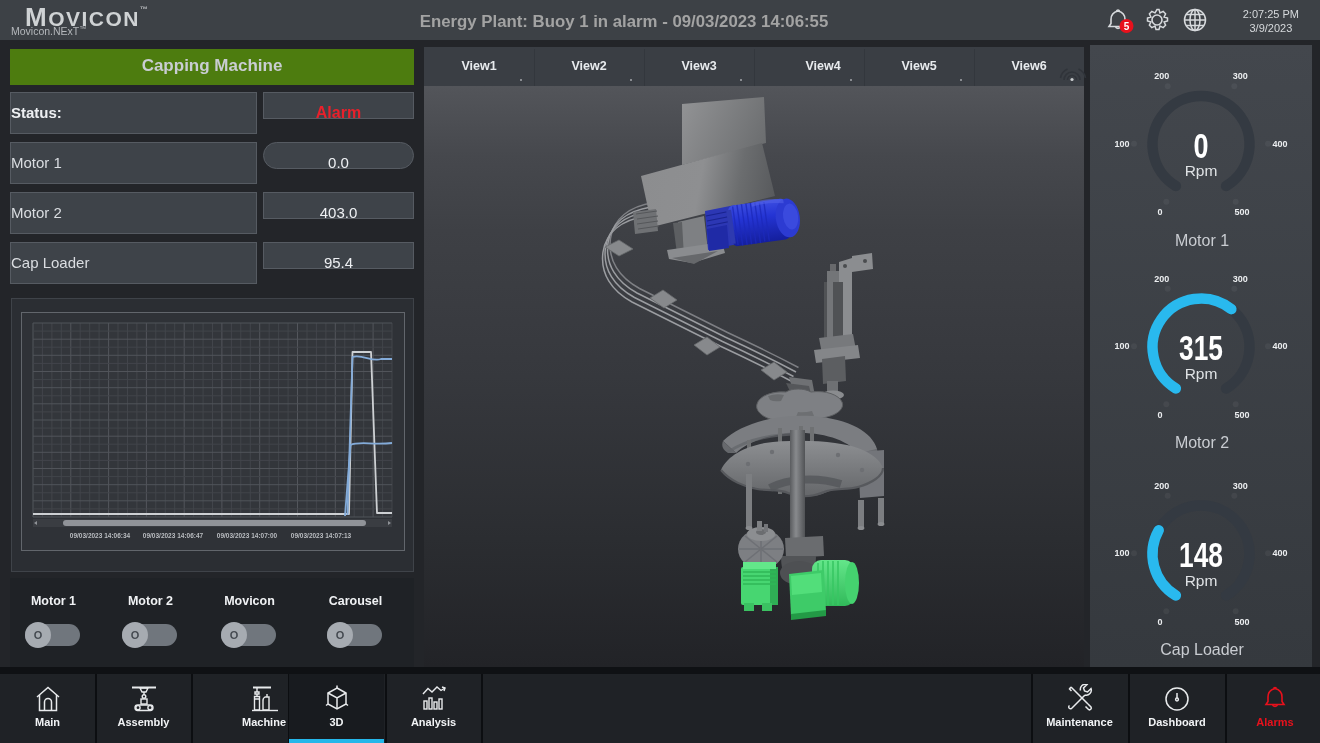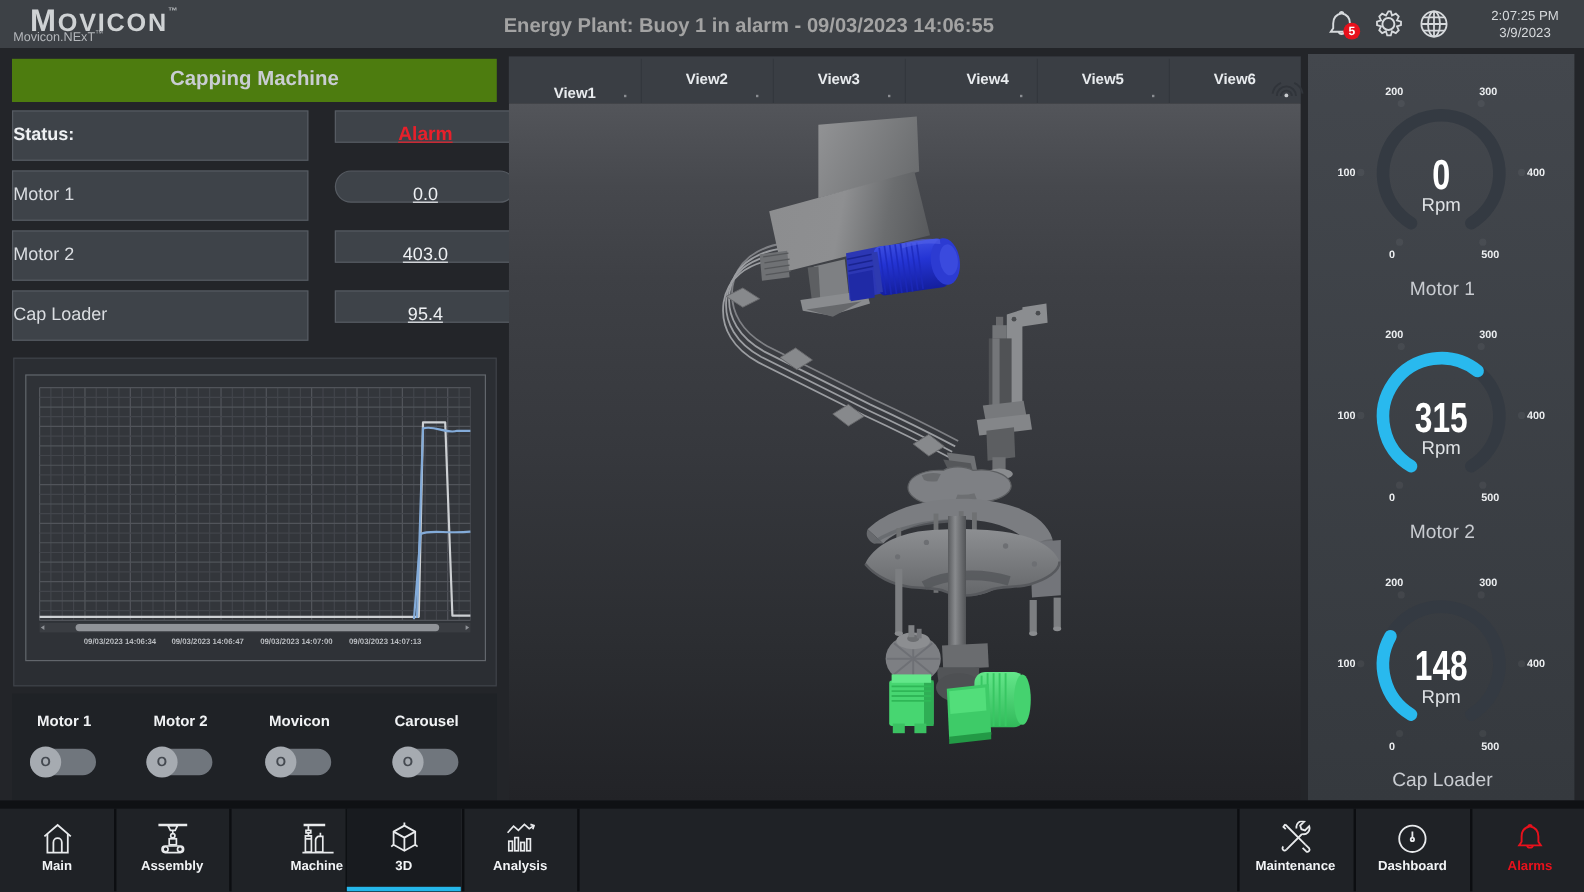--- a/index.html
+++ b/index.html
@@ -13,21 +13,21 @@
 #logo .tm{font-size:8px;vertical-align:14px;color:#b9bcbf;}
 #sub{left:11px;top:25px;color:#b4b7bb;font-size:10.5px;}
 #sub .tm{font-size:7px;vertical-align:4px;}
 #banner{left:419px;top:12px;width:410px;text-align:center;color:#a3a3a3;font-weight:bold;font-size:16.8px;}
 #clock{right:21px;top:7px;text-align:center;color:#d6d9dc;font-size:11px;line-height:14px;}
 
 .cell{background:#3e4349;border:1px solid #565b62;box-sizing:border-box;color:#dadde1;}
 #hdr{left:10px;top:49px;width:404px;height:36px;line-height:34px;text-align:center;
  font-size:17px;font-weight:bold;color:#c9cdd2;background:#4d7c0f;}
 .lc{left:10px;width:247px;height:42px;font-size:15px;line-height:40px;}
-.rc{left:279px;width:151px;height:27px;font-size:15px;line-height:40px;text-align:center;color:#eef0f3;text-decoration:underline;}
+.rc{left:263px;width:151px;height:27px;font-size:15px;line-height:40px;text-align:center;color:#eef0f3;}
 
 #charttile{left:11px;top:298px;width:403px;height:274px;background:#2b2e33;border:1px solid #3f4349;box-sizing:border-box;}
 #chartframe{left:21px;top:312px;width:384px;height:239px;background:#2f3237;border:1px solid #62666c;box-sizing:border-box;}
 .ts{position:absolute;top:532px;font-size:6.5px;color:#b9bcc0;font-weight:bold;width:80px;text-align:center;}
 
 #togtile{left:10px;top:578px;width:404px;height:89px;background:#1f2226;}
 .toglab{position:absolute;top:594px;width:101px;text-align:center;color:#f0f2f4;font-size:12.5px;font-weight:bold;}
 .pill{position:absolute;top:624px;width:55px;height:22px;border-radius:11px;background:#70767d;}
 .knob{position:absolute;left:0px;top:-2px;width:26px;height:26px;border-radius:13px;background:#a6abb1;
  color:#454a51;font-size:11px;font-weight:bold;text-align:center;line-height:26px;}
@@ -177,21 +177,21 @@
 <div class="pill" style="left:122px;">
       <div class="knob">O</div>
     </div>
 <div class="pill" style="left:221px;">
       <div class="knob">O</div>
     </div>
 <div class="pill" style="left:327px;">
       <div class="knob">O</div>
     </div>
 <div class="abs" id="tabs">
-<div class="tab" style="left:0px;margin-top:12px;">View1</div>
+<div class="tab" style="left:0px;">View1</div>
       <div class="tab" style="left:110px;">View2</div>
 <div class="tab" style="left:220px;">View3</div>
       <div class="tab" style="left:344px;text-align:center;">View4</div>
 <div class="tab" style="left:440px;">View5</div>
       <div class="tab" style="left:550px;">View6</div>
 <div class="tsep" style="left:110px;"></div>
       <div class="tsep" style="left:220px;"></div>
       <div class="tsep" style="left:330px;"></div>
       <div class="tsep" style="left:440px;"></div>
       <div class="tsep" style="left:550px;"></div>

